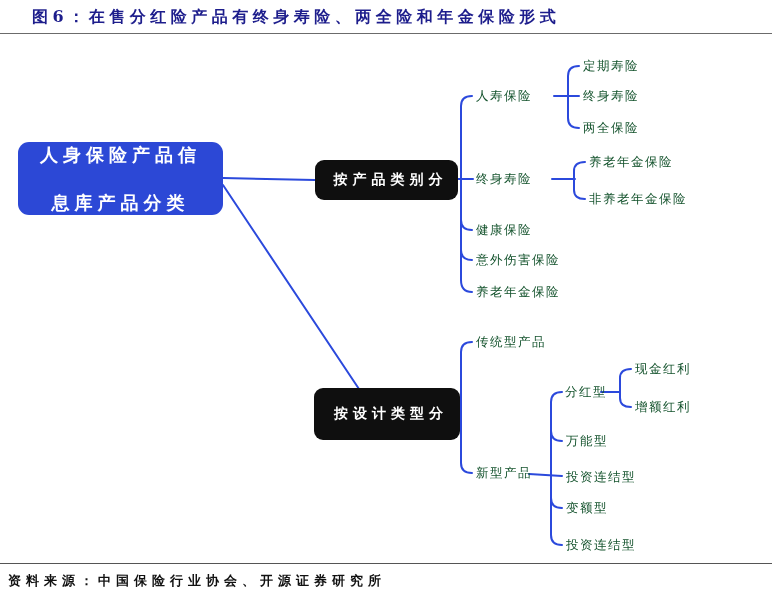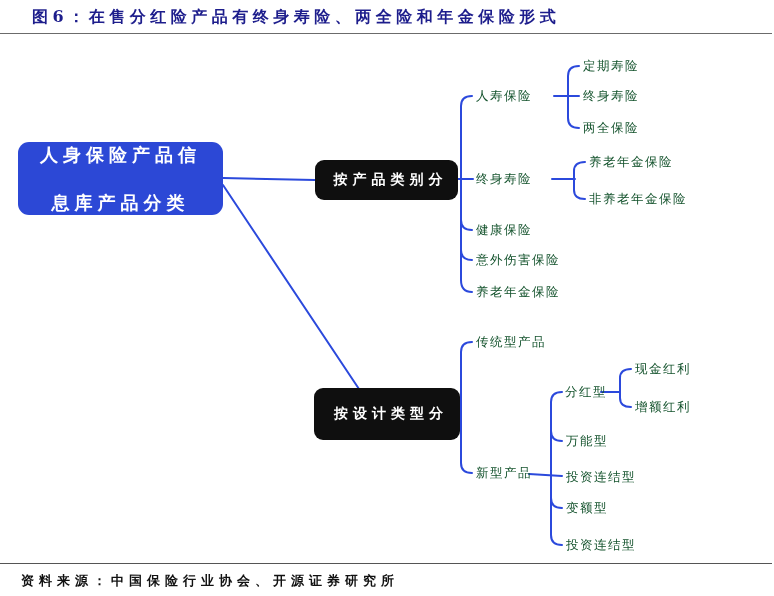--- a/index.html
+++ b/index.html
@@ -14,21 +14,21 @@
   }
   .title-rule{
     position:absolute;left:0;top:33px;width:772px;height:0;
     border-top:1.5px solid #6b6b6b;
   }
   .footer-rule{
     position:absolute;left:0;top:563px;width:772px;height:0;
     border-top:1.5px solid #555555;
   }
   .source-line{
-    position:absolute;left:21px;top:572px;
+    position:absolute;left:8px;top:572px;
     font-size:13px;font-weight:bold;color:#111111;
     letter-spacing:5px;white-space:nowrap;
   }
   .root-box{
     position:absolute;left:18px;top:142px;width:205px;height:73px;
     background:#2c48d6;border-radius:11px;
     display:flex;flex-direction:column;align-items:center;justify-content:space-between;
     color:#ffffff;font-weight:bold;font-size:18px;letter-spacing:5px;line-height:25px;
     text-align:center;
   }

